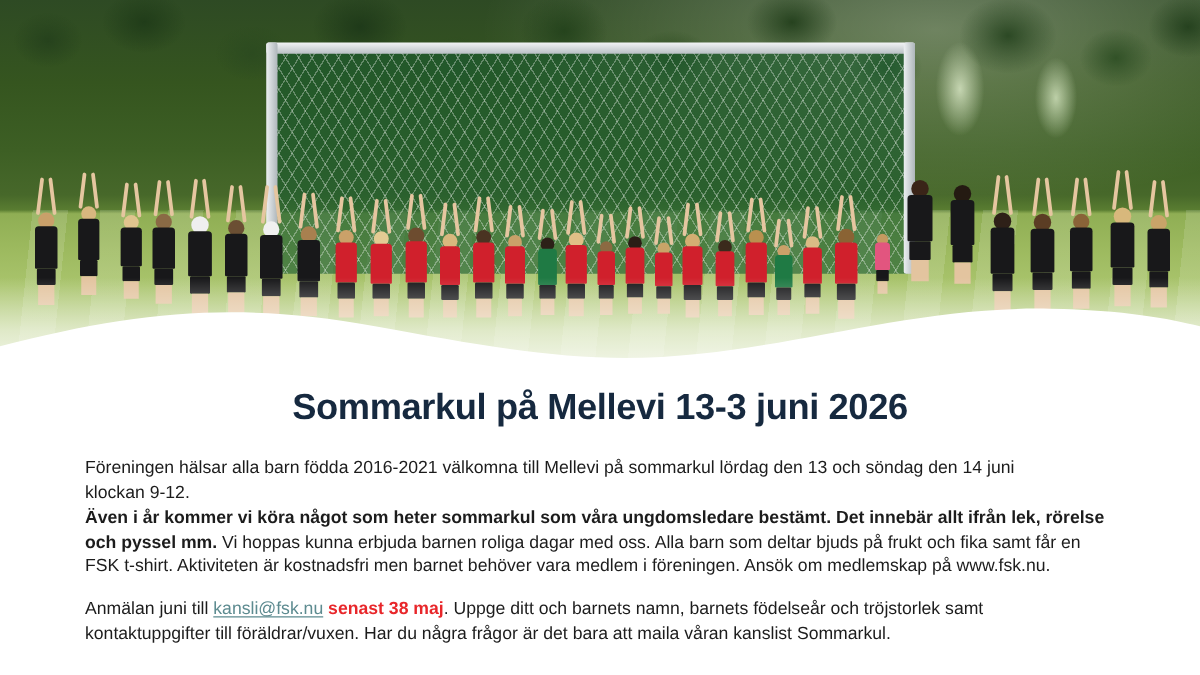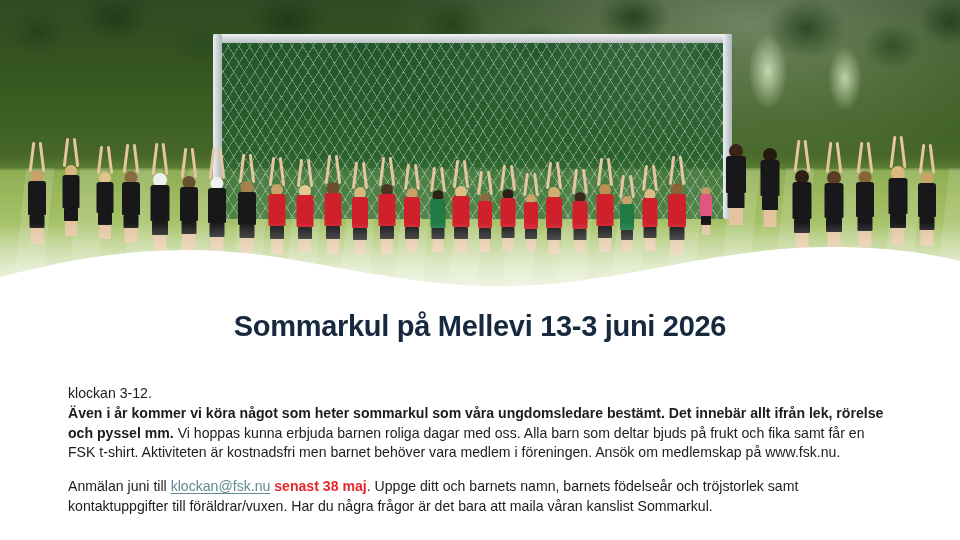--- a/index.html
+++ b/index.html
@@ -526,29 +526,29 @@
     </svg>
   </div>
 
   <div class="content">
 
     <h1 class="headline">Sommarkul på Mellevi 13-3 juni 2026</h1>
 
     <div class="body">
 
       <p>
-        <br>
-        <span>klockan 3-12.</span>
+        <span>Föreningen hälsar alla barn födda 2016-2021 välkomna till Mellevi på sommarkul lördag den 13 och söndag den 14 juni</span><br>
+        <span>klockan 9-12.</span>
       </p>
 
       <p>
         <span class="b">Även i år kommer vi köra något som heter sommarkul som våra ungdomsledare bestämt. Det innebär allt ifrån lek, rörelse och pyssel mm.</span><span> Vi hoppas kunna erbjuda barnen roliga dagar med oss. Alla barn som deltar bjuds på frukt och fika samt får en FSK t-shirt. Aktiviteten är kostnadsfri men barnet behöver vara medlem i föreningen. Ansök om medlemskap på www.fsk.nu.</span>
       </p>
 
       <div class="para-gap"></div>
 
       <p>
-        <span>Anmälan juni till </span><a class="mail-link" href="#">klockan@fsk.nu</a><span class="red"> senast 38 maj</span><span>. Uppge ditt och barnets namn, barnets födelseår och tröjstorlek samt kontaktuppgifter till föräldrar/vuxen. Har du några frågor är det bara att maila våran kanslist Sommarkul.</span>
+        <span>Anmälan juni till </span><a class="mail-link" href="#">kansli@fsk.nu</a><span class="red"> senast 38 maj</span><span>. Uppge ditt och barnets namn, barnets födelseår och tröjstorlek samt kontaktuppgifter till föräldrar/vuxen. Har du några frågor är det bara att maila våran kanslist Sommarkul.</span>
       </p>
 
     </div>
   </div>
 </div>
 
 </body></html>

